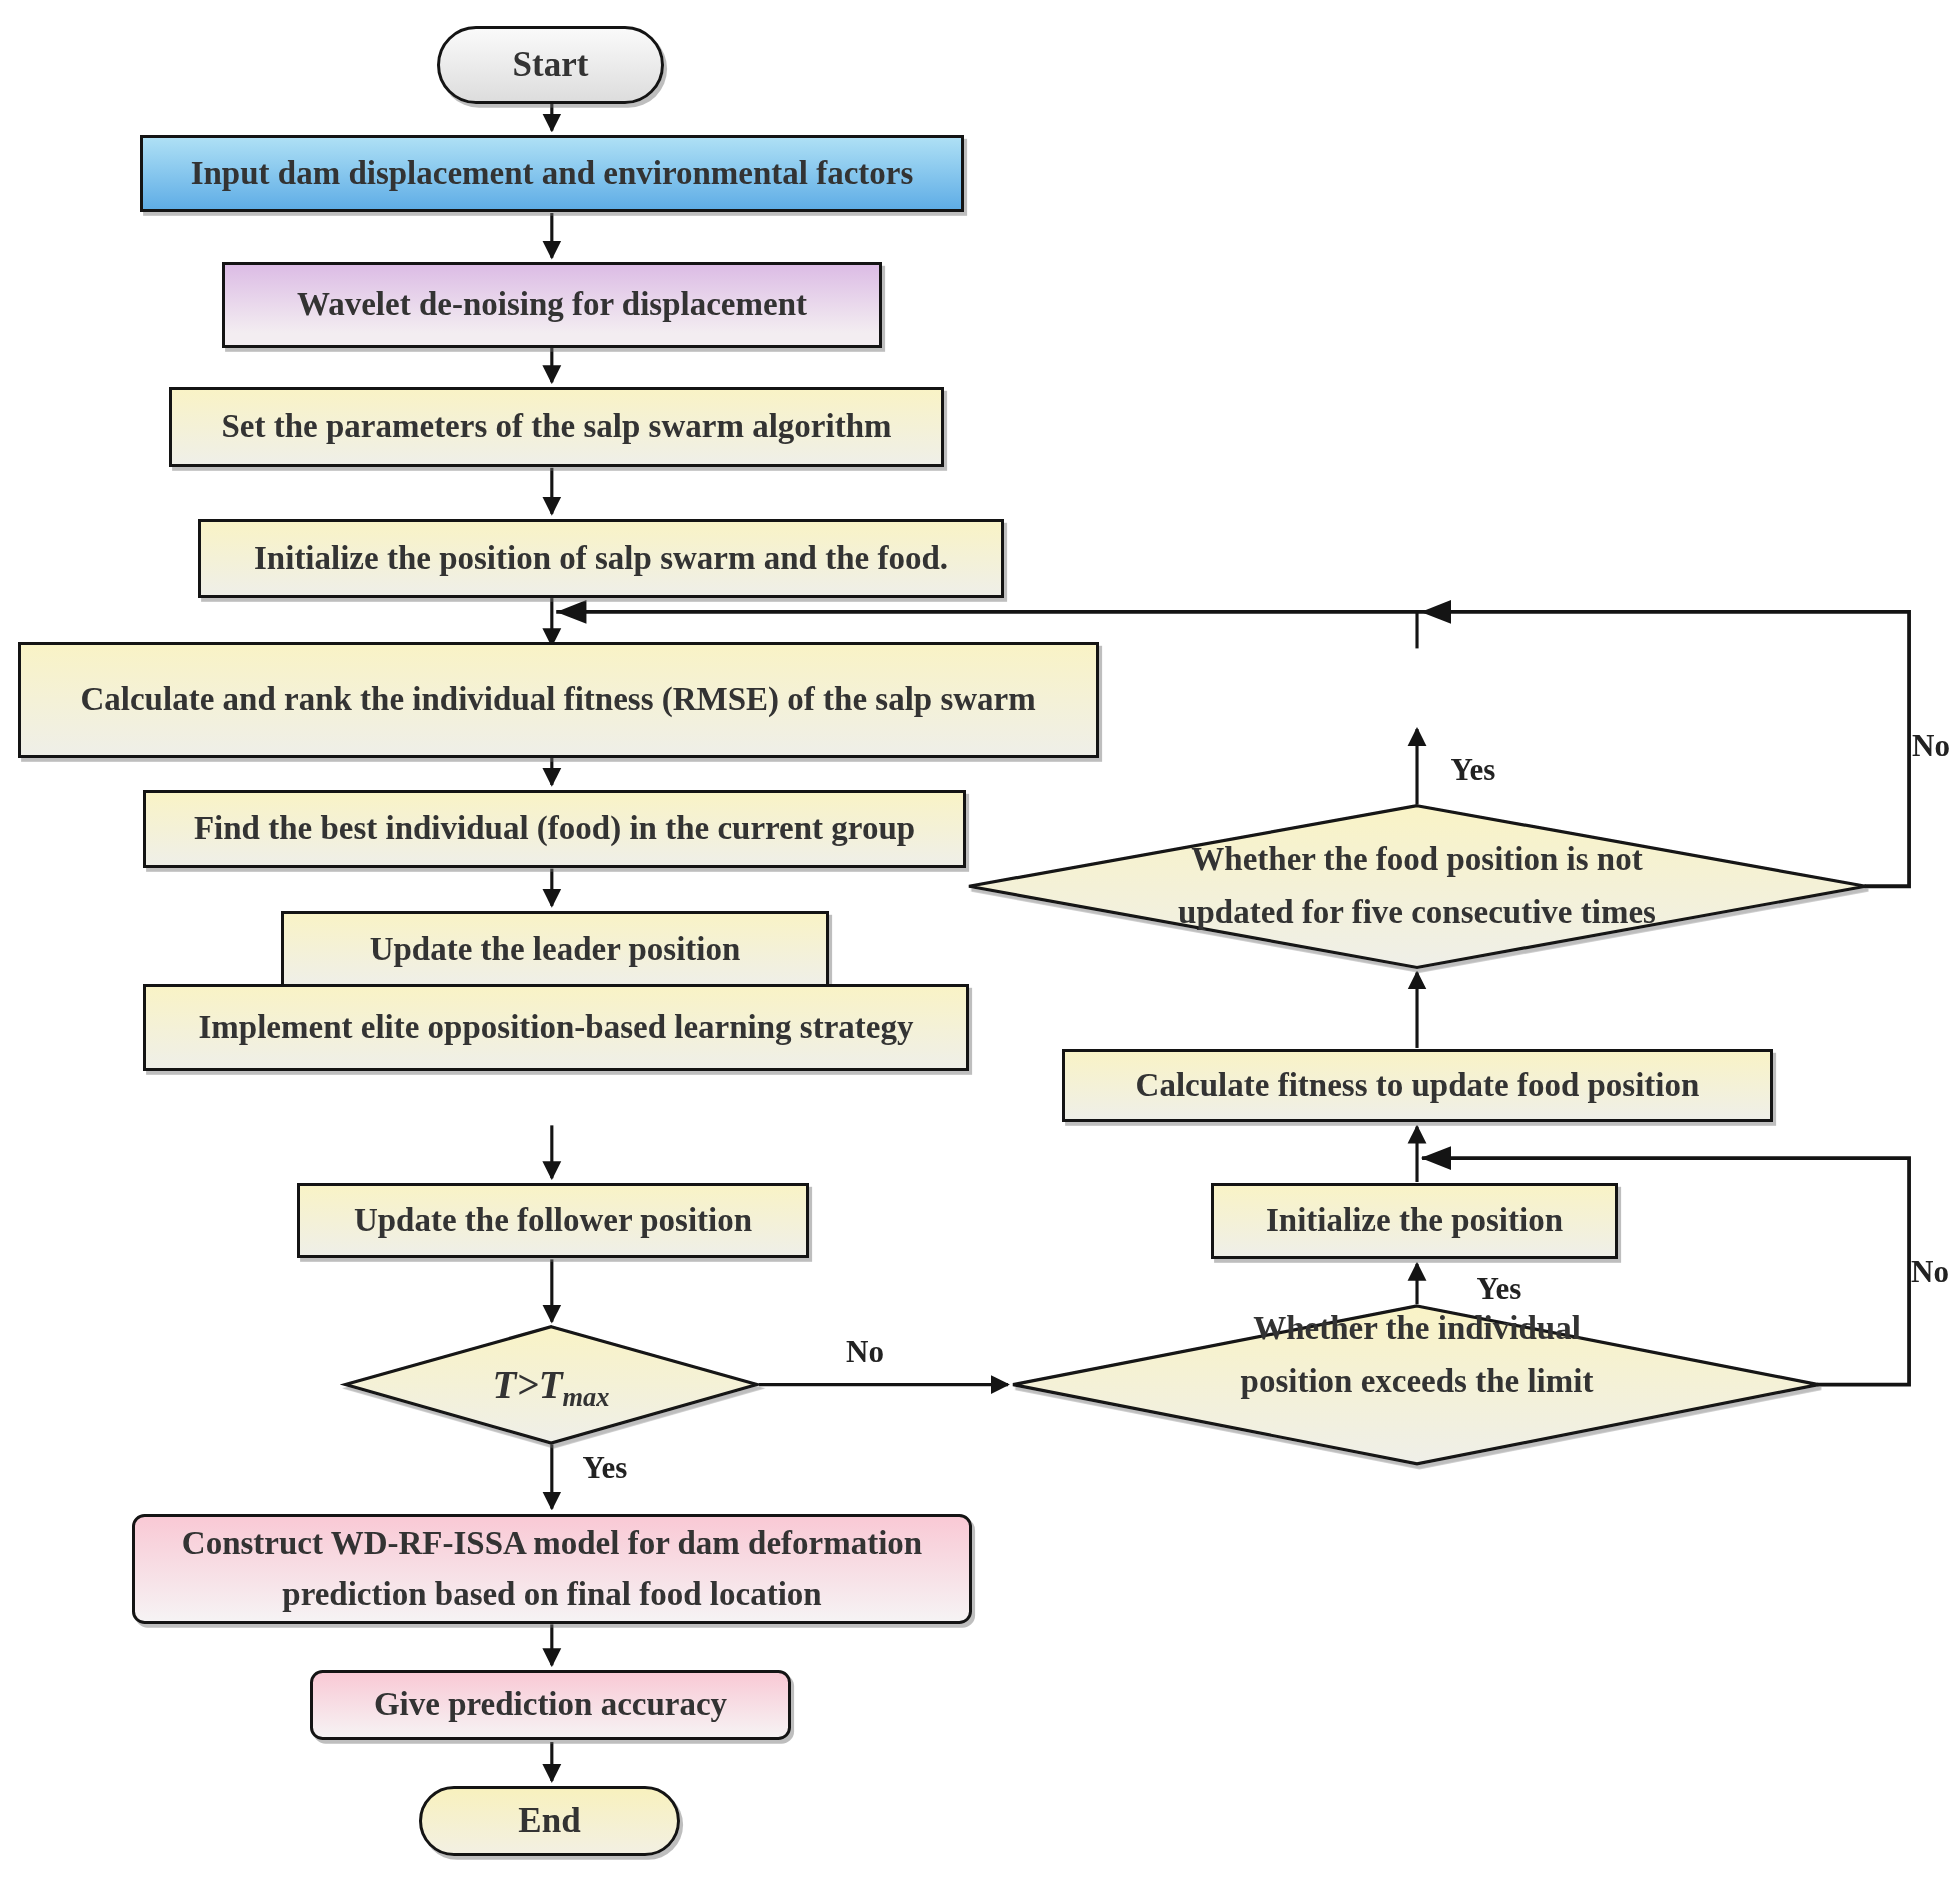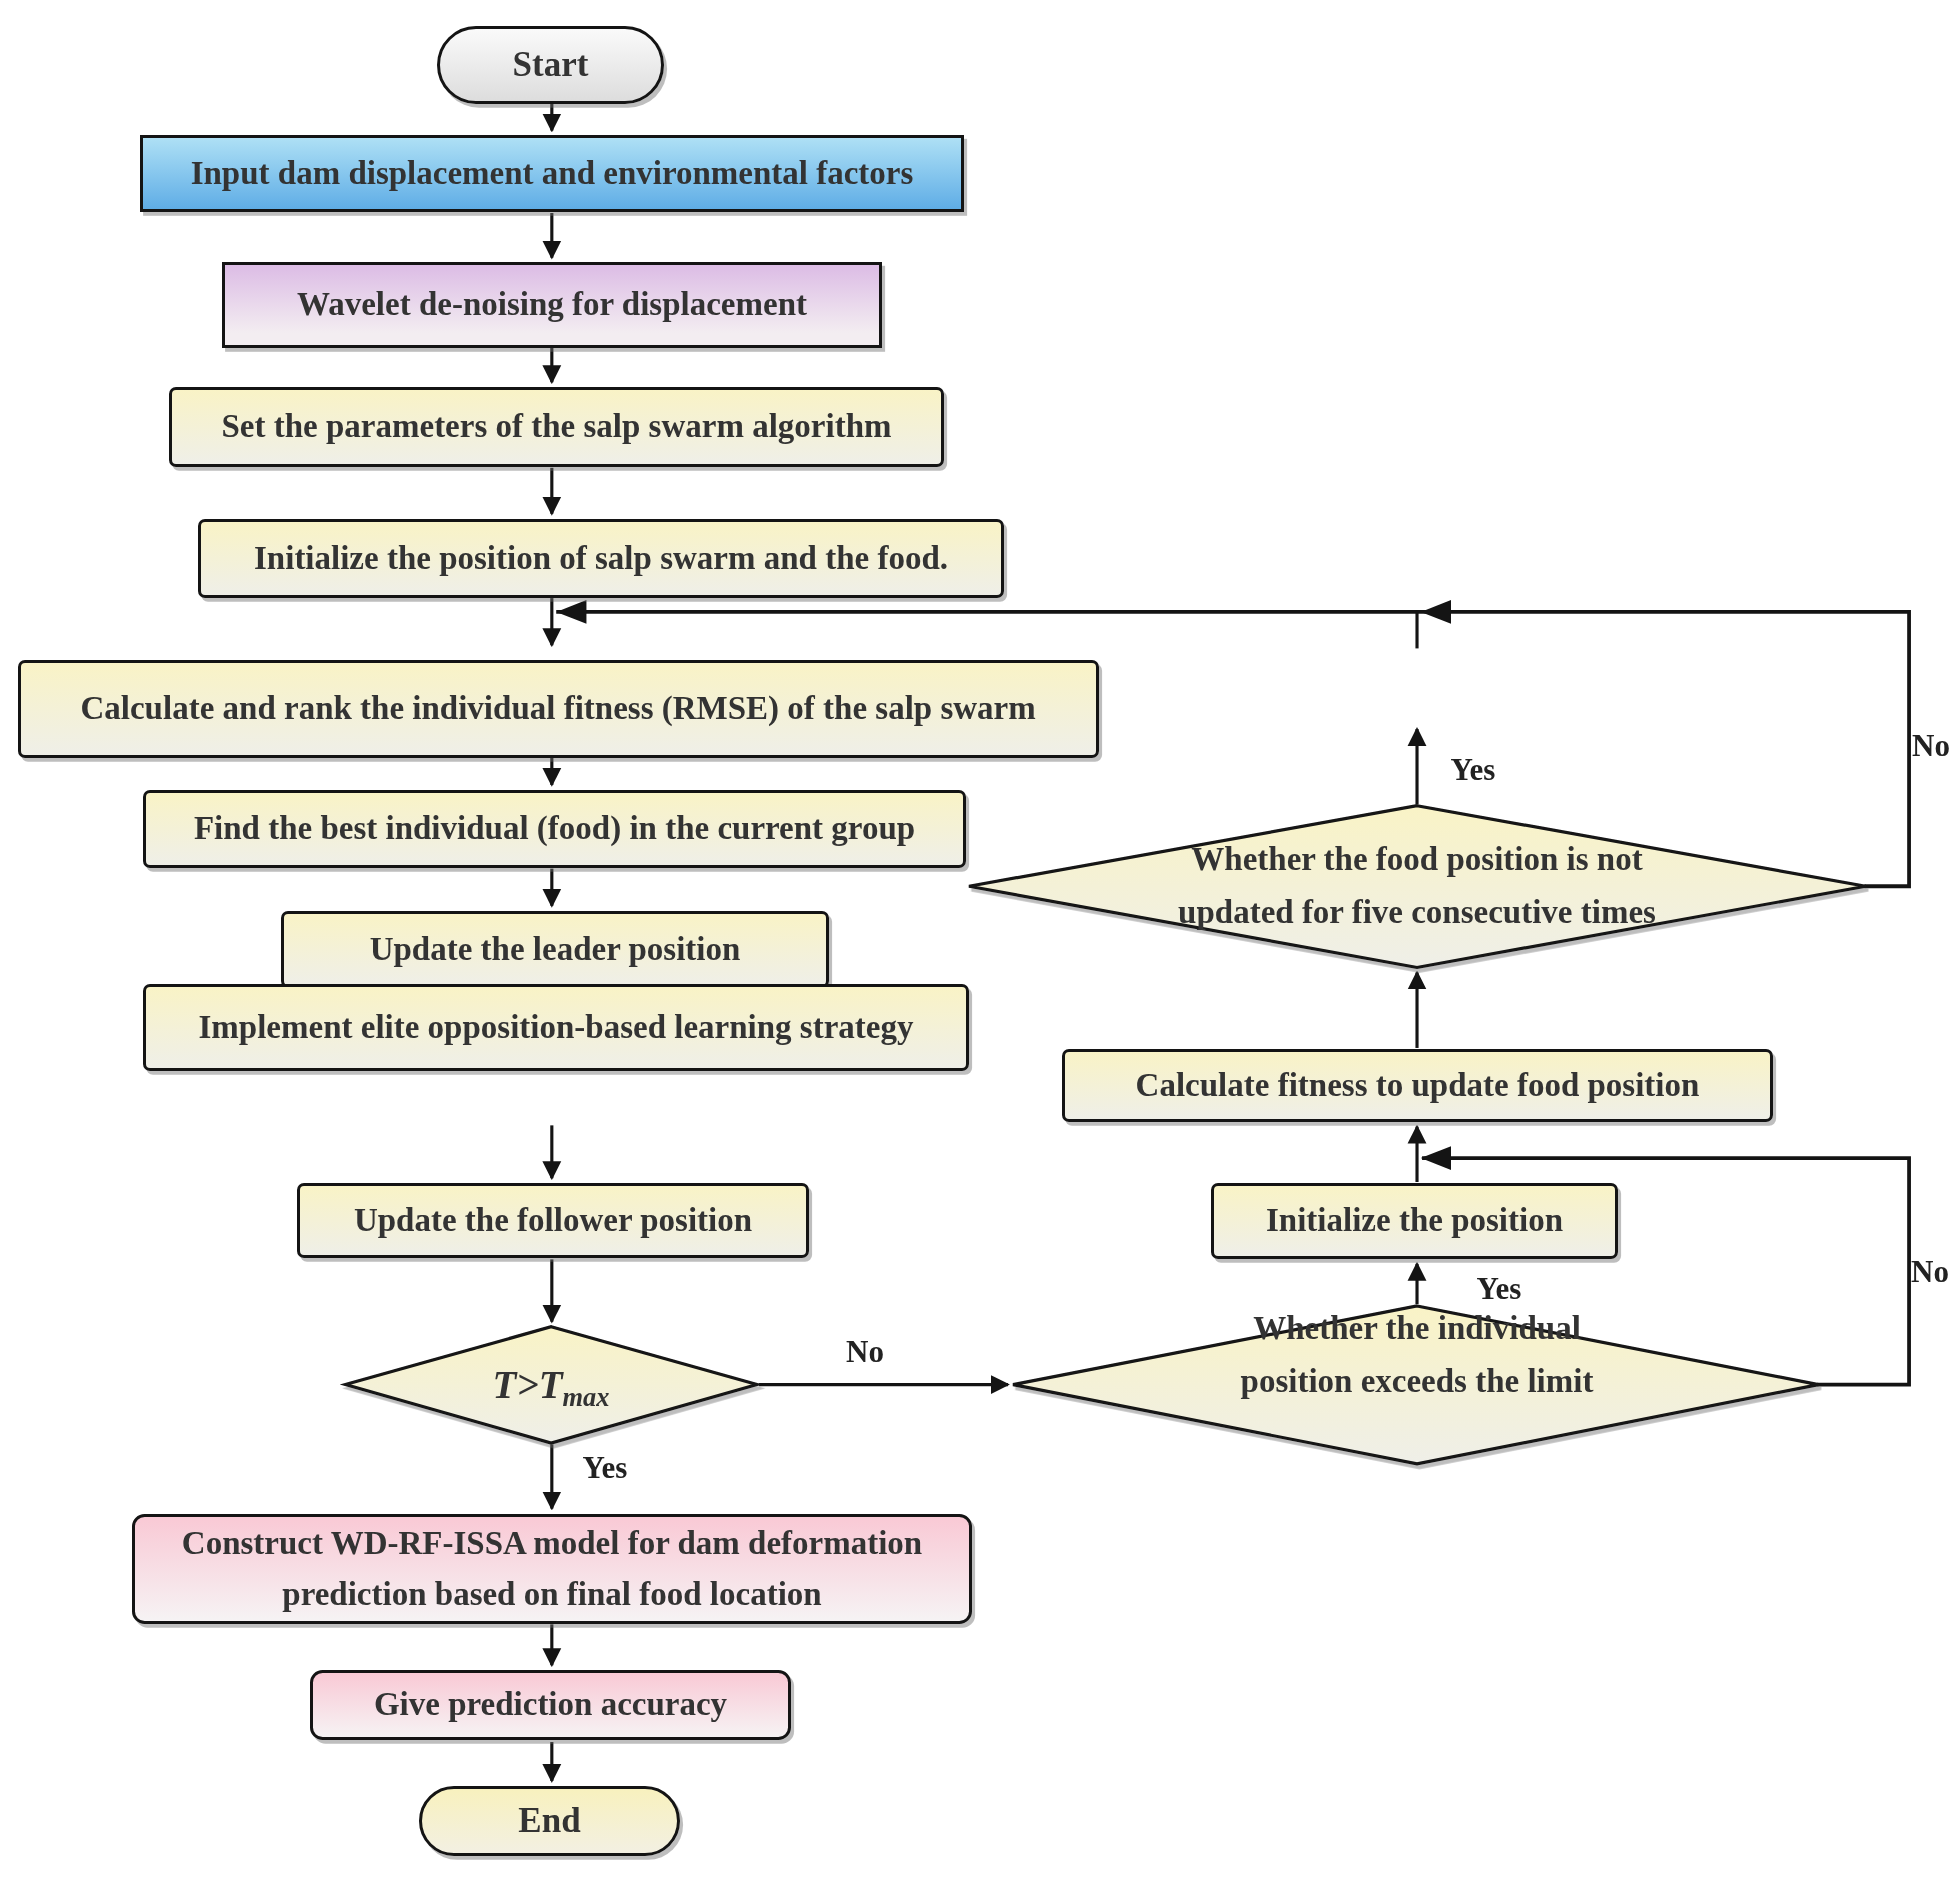--- a/index.html
+++ b/index.html
@@ -13,21 +13,21 @@
   .node{
     position:absolute;box-sizing:border-box;z-index:2;
     display:flex;align-items:center;justify-content:center;text-align:center;
     border:3.1px solid #141414;color:#333333;font-weight:bold;font-size:33px;
     box-shadow:3.1px 3.8px 0 rgba(110,110,110,0.45);
     line-height:1.2;padding:0 8.8px;
   }
   .grad-gray{background:linear-gradient(180deg,#FAFAFA 0%,#DDDDDD 100%);}
   .grad-blue{background:linear-gradient(180deg,#AEE0F5 0%,#5FADE6 100%);}
   .grad-purple{background:linear-gradient(180deg,#DCBCE5 0%,#F3EDF1 85%);}
-  .grad-yellow{background:linear-gradient(180deg,#F9F3C6 0%,#EFEFE8 100%);border-radius:7px;}
+  .grad-yellow{background:linear-gradient(180deg,#F9F3C6 0%,#EFEFE8 100%);}
   .grad-pink{background:linear-gradient(180deg,#F9C9D5 0%,#F6F3F4 100%);}
   .grad-end{background:linear-gradient(180deg,#F8F1BE 0%,#F3F0E2 100%);}
   .stadium{border-radius:39px;font-size:35px;}
   .rounded{border-radius:12.6px;}
   .two-line div{display:block;}
   .two-line{flex-direction:column;gap:11.3px;}
   .dtext{
     position:absolute;z-index:3;display:flex;flex-direction:column;gap:15px;
     align-items:center;justify-content:center;text-align:center;
     color:#333333;font-weight:bold;font-size:33px;line-height:1.15;
@@ -106,21 +106,21 @@
   </div>
 
   <div class="node grad-yellow" style="left:169px;top:387px;width:775px;height:80px;">
     <span>Set the parameters of the salp swarm  algorithm</span>
   </div>
 
   <div class="node grad-yellow" style="left:154px;top:519px;width:806px;height:79px;margin-left:44px;">
     <span>Initialize the position of salp swarm and the food.</span>
   </div>
 
-  <div class="node grad-yellow" style="left:17.6px;top:660px;width:1081px;height:98px;">
+  <div class="node grad-yellow" style="left:17.6px;top:642px;width:1081px;height:116px;">
     <span>Calculate and rank the individual fitness (RMSE) of the salp swarm</span>
   </div>
 
 
   <div class="node grad-yellow" style="left:143px;top:790px;width:823px;height:78px;">
     <span>Find the best individual (food) in the current group</span>
   </div>
 
   <div class="node grad-yellow" style="left:281px;top:911px;width:548px;height:77px;">
     <span>Update the leader position</span>

